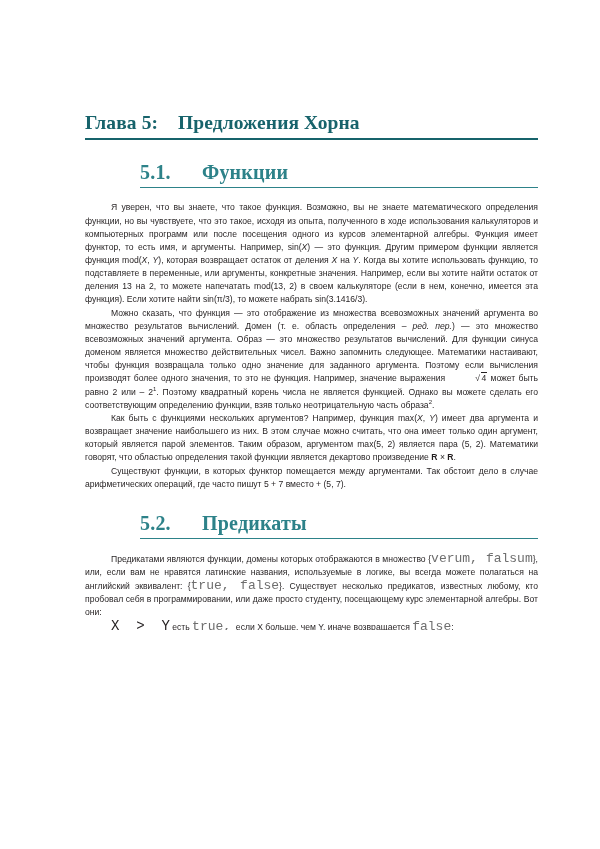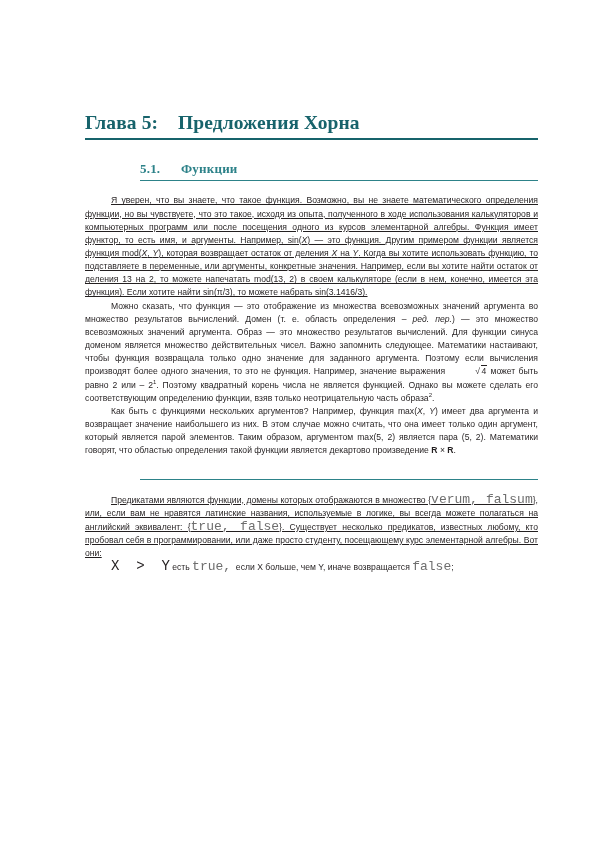--- a/index.html
+++ b/index.html
@@ -44,21 +44,21 @@
     width: 100%;
   }
 
   
   .section-block {
     margin-top: 21px;
   }
   .section-heading {
     margin: 0 0 0 55px;
     font-family: "Liberation Serif", serif;
-    font-size: 13px;
+    font-size: 20px;
     color: #2d8289;
     white-space: pre;
     letter-spacing: 0.2px;
   }
   .section-rule {
     margin-top: 3px;
     margin-left: 55px;
     height: 1px;
     background: #2d8289;
     width: 398px;
@@ -69,21 +69,20 @@
     margin: 0;
     text-align: justify;
     text-indent: 26px;
     font-size: 8.6px;
     line-height: 13.15px;
     color: #231f20;
     hyphens: none;
   }
   p.body.first-after-head {
     margin-top: 13px;
-    text-decoration: underline;
   }
   .mono {
     font-family: "Liberation Mono", monospace;
     font-size: 14px;
   }
   .mono-gray {
     font-family: "Liberation Mono", monospace;
     font-size: 13px;
     color: #6e6e6e;
   }
@@ -175,23 +174,25 @@
     <div class="section-block">
       <h2 class="section-heading">5.1.      Функции</h2>
       <div class="section-rule"></div>
 
       <p class="body first-after-head"><span>Я уверен, что вы знаете, что такое функция. Возможно, вы не знаете математического определения функции, но вы чувствуете, что это такое, исходя из опыта, полученного в ходе использования калькуляторов и компьютерных программ или после посещения одного из курсов элементарной алгебры. Функция имеет функтор, то есть имя, и аргументы. Например, sin(</span><span class="ital">X</span><span>) — это функция. Другим примером функции является функция mod(</span><span class="ital">X</span><span>, </span><span class="ital">Y</span><span>), которая возвращает остаток от деления </span><span class="ital">X</span><span> на </span><span class="ital">Y</span><span>. Когда вы хотите использовать функцию, то подставляете в переменные, или аргументы, конкретные значения. Например, если вы хотите найти остаток от деления 13 на 2, то можете напечатать mod(13, 2) в своем калькуляторе (если в нем, конечно, имеется эта функция). Если хотите найти sin(π/3), то можете набрать sin(3.1416/3).</span></p>
 
       <p class="body"><span>Можно сказать, что функция — это отображение из множества всевозможных значений аргумента во множество результатов вычислений. Домен (т. е. область определения – </span><span class="ital">ред. пер.</span><span>) — это множество всевозможных значений аргумента. Образ — это множество результатов вычислений. Для функции синуса доменом является множество действительных чисел. Важно запомнить следующее. Математики настаивают, чтобы функция возвращала только одно значение для заданного аргумента. Поэтому если вычисления производят более одного значения, то это не функция. Например, значение выражения </span><span class="sqrt">√<span class="radicand">4</span></span><span>  может быть равно 2 или – 2</span><span class="sup">1</span><span>. Поэтому квадратный корень числа не является функцией. Однако вы можете сделать его соответствующим определению функции, взяв только неотрицательную часть образа</span><span class="sup">2</span><span>.</span></p>
 
       <p class="body"><span>Как быть с функциями нескольких аргументов? Например, функция max(</span><span class="ital">X</span><span>, </span><span class="ital">Y</span><span>) имеет два аргумента и возвращает значение наибольшего из них. В этом случае можно считать, что она имеет только один аргумент, который является парой элементов. Таким образом, аргументом max(5, 2) является пара (5, 2). Математики говорят, что областью определения такой функции является декартово произведение </span><span class="bf">R</span><span> × </span><span class="bf">R</span><span>.</span></p>
 
+      <p class="body">Существуют функции, в которых функтор помещается между аргументами. Так обстоит дело в случае арифметических операций, где часто пишут 5 + 7 вместо + (5, 7).</p>
     </div>
 
     <div class="section-block">
+      <h2 class="section-heading">5.2.      Предикаты</h2>
       <div class="section-rule"></div>
 
       <p class="body first-after-head"><span>Предикатами являются функции, домены которых отображаются в множество {</span><span class="mono-gray">verum, falsum</span><span>}, или, если вам не нравятся латинские названия, используемые в логике, вы всегда можете полагаться на английский эквивалент: {</span><span class="mono-gray">true,   false</span><span>}. Существует несколько предикатов, известных любому, кто пробовал себя в программировании, или даже просто студенту, посещающему курс элементарной алгебры. Вот они:</span></p>
 
       <p class="pred-line"><span class="mono">X  &gt;  Y</span><span> есть </span><span class="mono-gray">true,</span><span>  если X больше, чем Y, иначе возвращается </span><span class="mono-gray">false</span><span>;</span></p>
 
     </div>
 
   </div>
 

